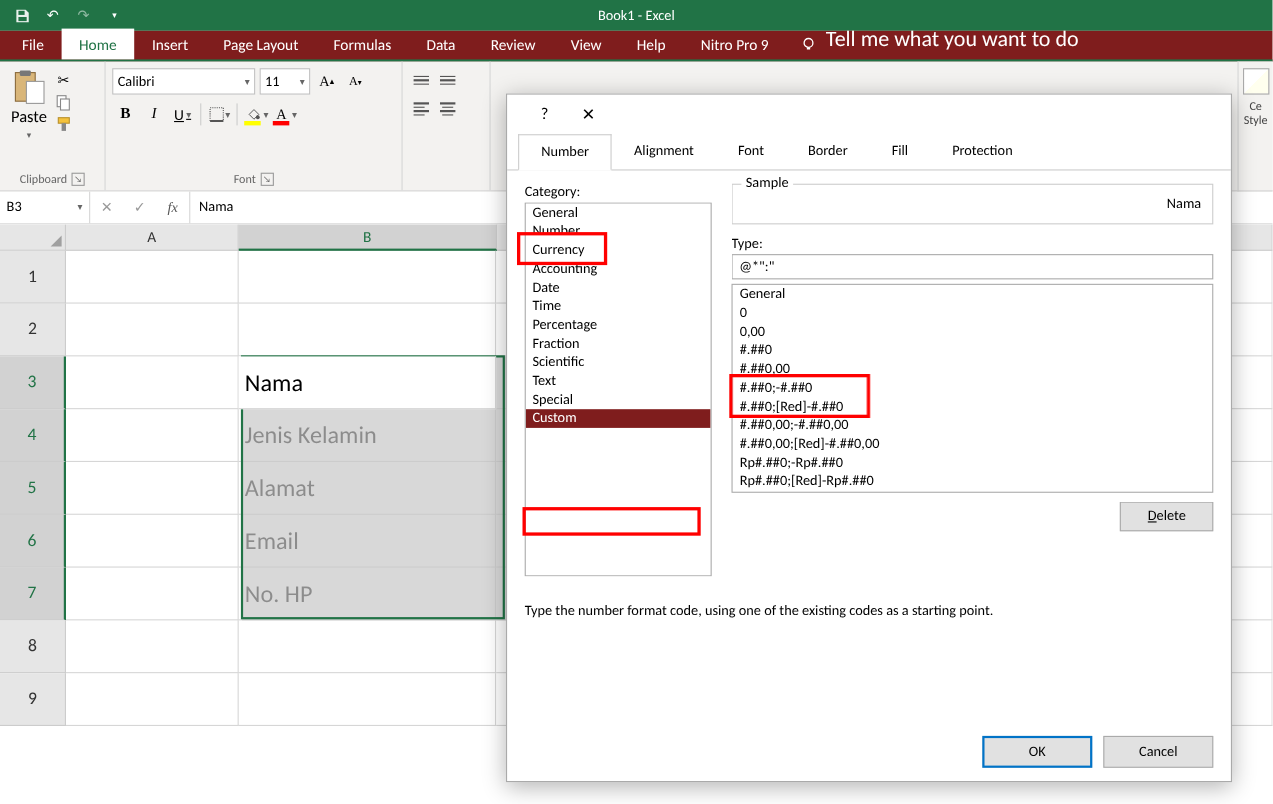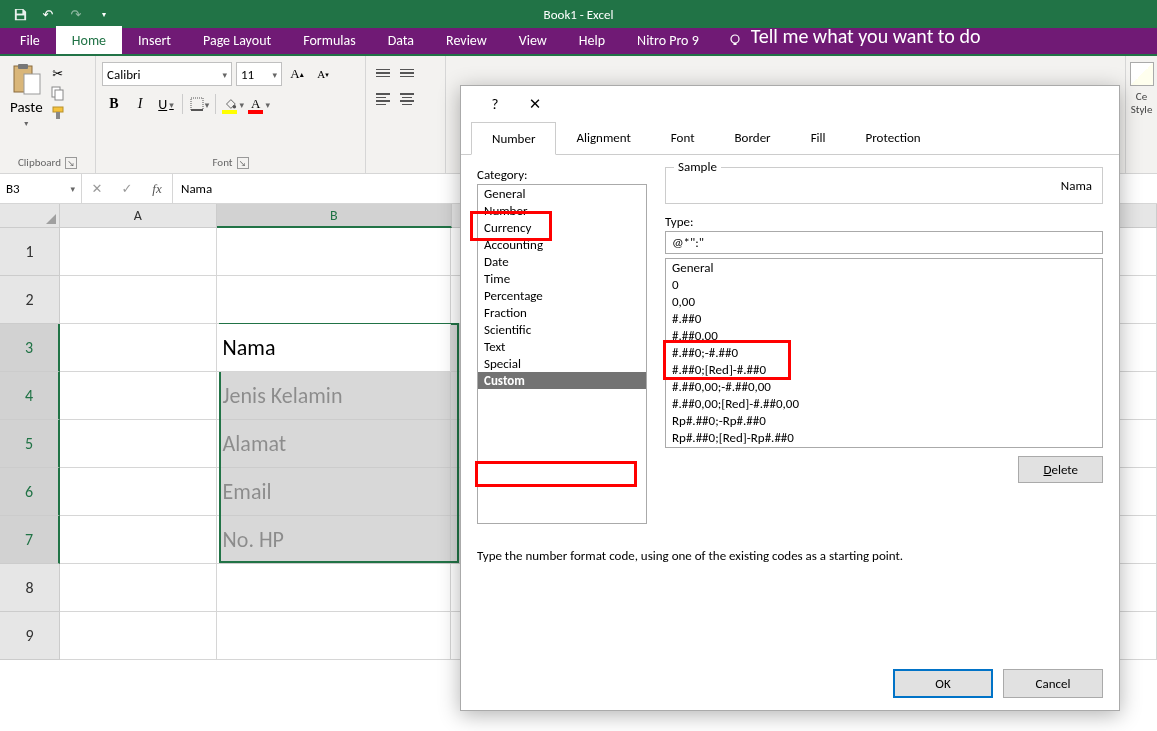--- a/index.html
+++ b/index.html
@@ -5,21 +5,21 @@
 * { box-sizing: border-box; margin: 0; padding: 0; font-family: "Segoe UI", Calibri, sans-serif; }
 body { width: 1157px; height: 731px; overflow: hidden; background: #fff; position: relative; }
 
 
 .titlebar { height: 28px; background: #217346; display: flex; align-items: center; color: #fff; font-size: 12px; }
 .qat { display: flex; align-items: center; gap: 12px; padding-left: 12px; }
 .qat-icon { width: 16px; height: 16px; display: flex; align-items: center; justify-content: center; font-size: 13px; cursor: pointer; }
 .titlebar-title { position: absolute; left: 50%; transform: translateX(-50%); font-size: 13px; }
 
 
-.ribbon-tabs { height: 28px; background: #701a75; display: flex; align-items: flex-end; padding-left: 4px; border-bottom: 2px solid #217346; }
+.ribbon-tabs { height: 28px; background: #7f1d1d; display: flex; align-items: flex-end; padding-left: 4px; border-bottom: 2px solid #217346; }
 .ribbon-tab { padding: 6px 16px 5px; color: #fff; font-size: 14px; cursor: pointer; }
 .ribbon-tab.active { background: #fff; color: #217346; }
 .tellme { margin-left: 12px; color: #fff; display: flex; align-items: flex-end; gap: 8px; font-size: 20px; padding: 6px 0; }
 .bulb { width: 16px; height: 16px; }
 
 
 .ribbon { height: 118px; background: #f3f2f0; border-bottom: 1px solid #d6d6d6; display: flex; position: relative; }
 .group { border-right: 1px solid #d6d6d6; padding: 4px 6px 2px; display: flex; flex-direction: column; justify-content: space-between; }
 .group-label { text-align: center; font-size: 11px; color: #666; padding: 2px 0; display: flex; align-items: center; justify-content: center; gap: 4px; }
 .dialog-launcher { width: 12px; height: 12px; border: 1px solid #999; font-size: 8px; display: flex; align-items: center; justify-content: center; cursor: pointer; }
@@ -84,21 +84,21 @@
 .dlg-help, .dlg-close { width: 40px; text-align: center; cursor: pointer; font-size: 15px; }
 .dlg-tabs { display: flex; border-bottom: 1px solid #ccc; padding: 0 10px; }
 .dlg-tab { padding: 8px 20px; font-size: 13px; cursor: pointer; }
 .dlg-tab.active { border: 1px solid #ccc; border-bottom: 1px solid #fff; margin-bottom: -1px; background: #fff; }
 .dlg-body { flex: 1; padding: 12px 16px; display: flex; flex-direction: column; }
 .dlg-cols { display: flex; gap: 18px; }
 .cat-col { width: 170px; }
 .cat-label, .type-label, .sample-label { font-size: 13px; margin-bottom: 2px; display: block; }
 .cat-list { border: 1px solid #aaa; height: 340px; overflow-y: auto; font-size: 13px; background: #fff; position: relative; }
 .cat-item { padding: 1px 6px; cursor: pointer; }
-.cat-item.selected { background: #737373; color: #fff; font-weight: bold; }
+.cat-item.selected { background: #7f1d1d; color: #fff; }
 .right-col { flex: 1; }
 .sample-box { border: 1px solid #ccc; padding: 6px 10px 10px; margin-bottom: 10px; position: relative; text-align: right; }
 .sample-box .sample-label { position: absolute; top: -9px; left: 8px; background: #fff; padding: 0 4px; }
 .sample-val { font-size: 13px; padding-top: 4px; }
 .type-input { width: 100%; border: 1px solid #aaa; padding: 3px 6px; font-size: 13px; margin-bottom: 4px; }
 .type-list { border: 1px solid #aaa; height: 190px; overflow-y: auto; font-size: 13px; }
 .type-item { padding: 1px 6px; cursor: pointer; }
 .delete-row { text-align: right; margin-top: 8px; }
 .delete-btn { padding: 5px 24px; border: 1px solid #aaa; background: #e1e1e1; font-size: 13px; cursor: pointer; }
 .hint { font-size: 13px; margin-top: 24px; }

